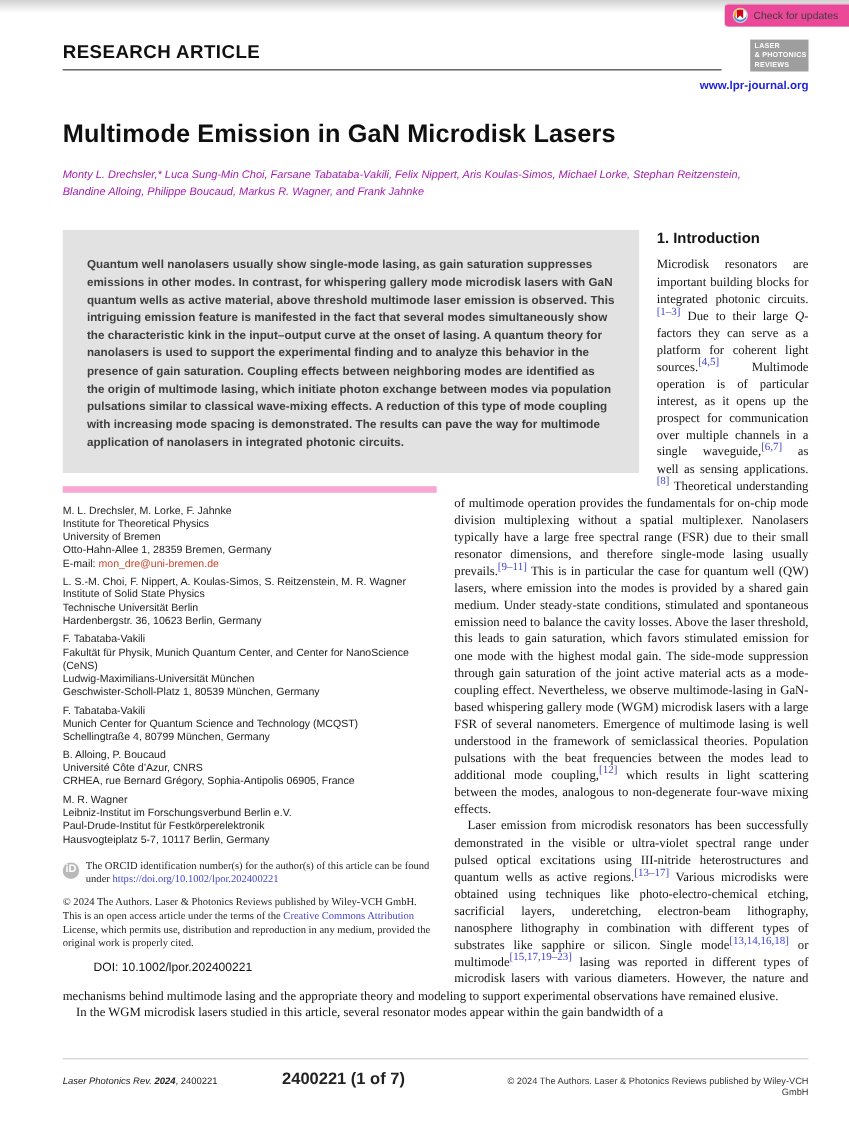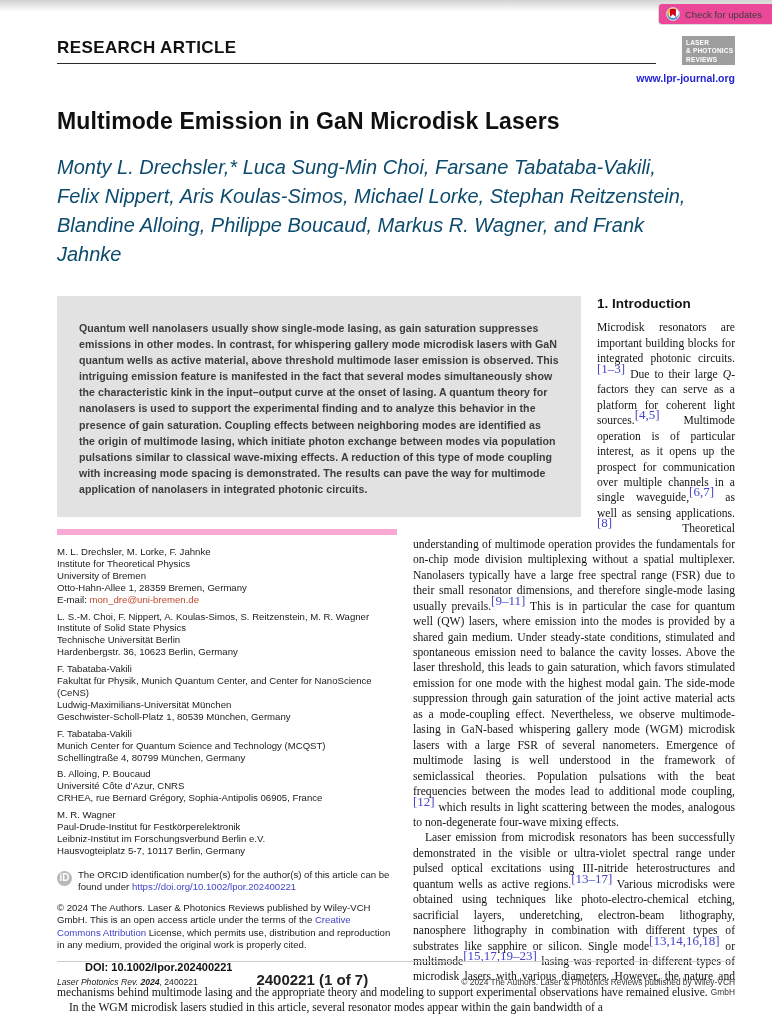--- a/index.html
+++ b/index.html
@@ -34,53 +34,53 @@
   .kicker-rule{border-bottom:1.6px solid #2a2a2a; margin-top:5px; margin-right:10px;}
   .logo{width:53px; height:29px; background:var(--logo_bg); color:#ffffff;
     font-size:6.5px; line-height:1.32; font-weight:700; padding:2.5px 0 0 4px;
     letter-spacing:.2px;}
   .journal-url{text-align:right; margin:7px 37px 0 0; font-size:10.5px;
     font-weight:700; color:var(--url_blue);}
 
   
   .title{margin:24px 57px 0 57px; font-size:23px; font-weight:800; color:#101010;
     letter-spacing:.1px;}
-  .authors{margin:18px 70px 0 57px; font-style:italic; font-size:20px;
-    line-height:1.45; color:#0c4a6e; font-weight:500;}
+  .authors{margin:18px 70px 0 57px; font-style:italic; font-size:10px;
+    line-height:1.45; color:#a21caf; font-weight:500;}
 
   
   .main{margin:27px 37px 0 57px; overflow:visible;}
   .abstract-box{float:left; width:524px; margin-right:16px; margin-bottom:12px;
     background:var(--abstract_bg); padding:24px 22px 20px 22px;}
   .abstract-box p{font-size:10.6px; line-height:16.1px; font-weight:700;
     color:#3d3d3d; letter-spacing:.05px;}
   .left-col{float:left; clear:left; width:340px; margin-right:16px;
     border-top:6px solid #f9a8d4; padding-top:8px; font-size:9.6px;
     line-height:11.9px; color:#222;}
   .affil-group{margin-bottom:5px;}
   .affil-authors{margin-top:3px;}
   .orcid-row{display:flex; gap:6px; margin-top:12px; align-items:flex-start;}
   .orcid-icon{flex:0 0 auto; width:15px; height:15px; border-radius:50%;
     background:#b9b9b9; color:#fff; font-size:10px; font-weight:700;
     display:flex; align-items:center; justify-content:center; margin-top:2px;}
-  .orcid-text, .copyright{font-size:9.6px; line-height:12.2px;}
+  .orcid-text, .copyright{font-size:9.6px; line-height:12.2px;font-family:Liberation Serif, serif;}
   .copyright{margin-top:9px;}
-  .doi-line{margin-top:11px; font-size:11px; font-weight:700; color:#111;padding-left:28px;}
+  .doi-line{margin-top:11px; font-size:11px; font-weight:400; color:#111;padding-left:28px;}
   .link{color:var(--link_blue);} 
   .redlink{color:var(--link_red);}
   .link, .redlink{cursor:pointer;}
   .it{font-style:italic;} .bd{font-weight:700;}
 
   
   .intro{font-family:"Liberation Serif", serif; text-align:justify;
     font-size:11.6px; line-height:15.45px; color:#141414; hyphens:auto;}
   .intro h2{font-family:"Liberation Sans", sans-serif; font-size:13.5px;
     font-weight:800; color:#151515; margin-bottom:9px; text-align:left;}
   .intro p + p{text-indent:12px;}
-  sup.cite{font-size:13px; color:var(--link_blue); line-height:0;}
+  sup.cite{font-size:10px; color:var(--link_blue); line-height:0;}
 
   
   .footer{position:absolute; left:57px; right:37px; bottom:26px;
     border-top:1px solid #cccccc; padding-top:9px; display:flex;
     align-items:baseline; font-size:8.6px; color:#222;}
   .footer .f-left{flex:1;}
   .footer .f-center{flex:1; text-align:left; font-weight:800; font-size:15px;}
   .footer .f-right{flex:1.4; text-align:right; font-size:8.4px; color:#333;}
   .clear{clear:both;}
 </style>
@@ -143,22 +143,22 @@
           <div class="affil-line"><span>Munich Center for Quantum Science and Technology (MCQST)</span></div>
           <div class="affil-line"><span>Schellingtraße 4, 80799 München, Germany</span></div>
         </div>
         <div class="affil-group">
           <div class="affil-authors">B. Alloing, P. Boucaud</div>
           <div class="affil-line"><span>Université Côte d’Azur, CNRS</span></div>
           <div class="affil-line"><span>CRHEA, rue Bernard Grégory, Sophia-Antipolis 06905, France</span></div>
         </div>
         <div class="affil-group">
           <div class="affil-authors">M. R. Wagner</div>
+          <div class="affil-line"><span>Leibniz-Institut im Forschungsverbund Berlin e.V.</span></div>
           <div class="affil-line"><span>Paul-Drude-Institut für Festkörperelektronik</span></div>
-          <div class="affil-line"><span>Leibniz-Institut im Forschungsverbund Berlin e.V.</span></div>
           <div class="affil-line"><span>Hausvogteiplatz 5-7, 10117 Berlin, Germany</span></div>
         </div>
       </div>
     <div class="orcid-row">
       <span class="orcid-icon">iD</span>
       <span class="orcid-text"><span>The ORCID identification number(s) for the author(s) of this article can be found under </span><span class="link">https://doi.org/10.1002/lpor.202400221</span></span>
     </div>
     <p class="copyright"><span>© 2024 The Authors. Laser &amp; Photonics Reviews published by Wiley-VCH GmbH. This is an open access article under the terms of the </span><span class="link">Creative Commons Attribution</span><span> License, which permits use, distribution and reproduction in any medium, provided the original work is properly cited.</span></p>
     <div class="doi-line">DOI: 10.1002/lpor.202400221</div>
   </div>

